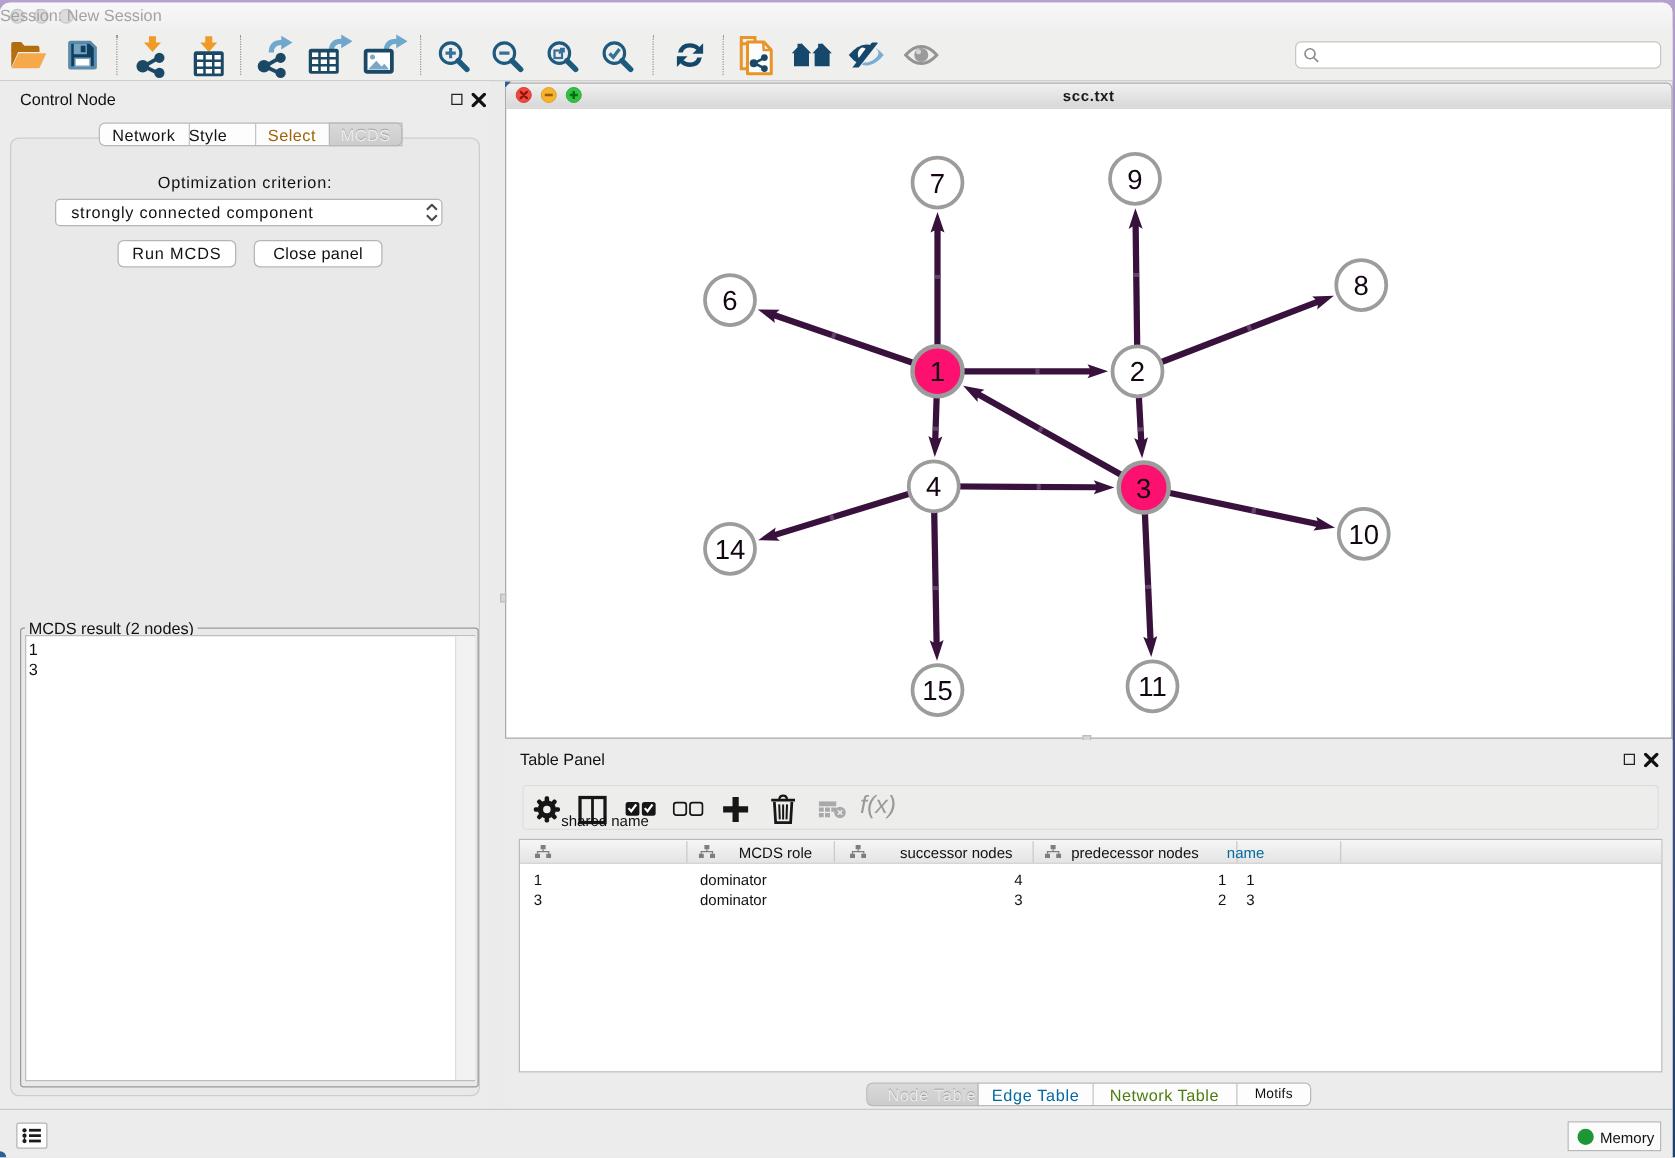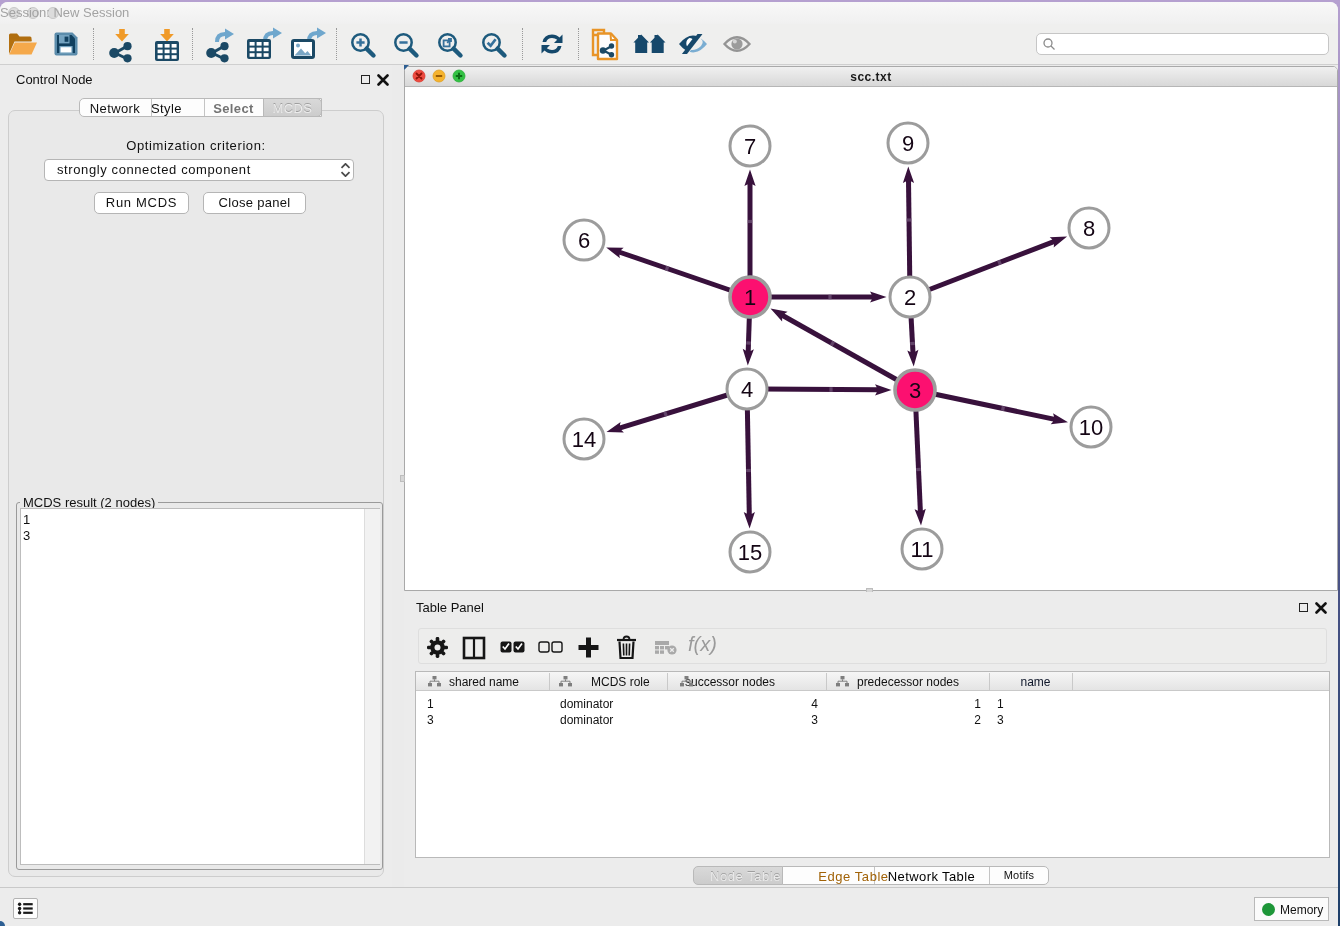--- a/index.html
+++ b/index.html
@@ -186,21 +186,21 @@
   </svg>
 
 <div class="abs" style="left:8px;top:110px;width:376px;height:767px;background:#e9e9e9;border:1px solid #cdcdcd;border-radius:7px;box-sizing:border-box;"></div>
 
 <div class="abs" style="left:79px;top:98px;width:243px;height:19px;background:#fdfdfd;border:1px solid #b9b9b9;border-radius:5px 0 0 5px;box-sizing:border-box;"></div>
 <div class="abs" style="left:263px;top:98px;width:59px;height:19px;background:linear-gradient(#d9d9d9,#cccccc);border:1px solid #b9b9b9;border-radius:0 5px 5px 0;box-sizing:border-box;"></div>
 <div class="abs" style="left:151px;top:99px;width:1px;height:17px;background:#c4c4c4;"></div>
 <div class="abs" style="left:204px;top:99px;width:1px;height:17px;background:#c4c4c4;"></div>
 <div class="abs" style="left:79px;top:101px;width:72px;text-align:center;font-size:13px;color:#111;letter-spacing:0.4px;">Network</div>
 <div class="abs" style="left:151px;top:101px;width:53px;text-align:left;font-size:13px;color:#111;letter-spacing:0.4px;">Style</div>
-<div class="abs" style="left:204px;top:101px;width:59px;text-align:center;font-size:13px;color:#737373;letter-spacing:0.4px;font-weight:bold;">Select</div>
+<div class="abs" style="left:204px;top:101px;width:59px;text-align:center;font-size:13px;color:#a16207;letter-spacing:0.4px;">Select</div>
 <div class="abs" style="left:263px;top:101px;width:59px;text-align:center;font-size:13px;color:#ececec;text-shadow:0 -1px 0 #9f9f9f;letter-spacing:0.4px;">MCDS</div>
 
 <div class="abs" style="left:8px;top:138px;width:376px;text-align:center;font-size:13px;color:#111;letter-spacing:0.6px;">Optimization criterion:</div>
 <div class="abs" style="left:44px;top:159px;width:310px;height:22px;background:#fff;border:1px solid #b5b5b5;border-radius:4px;box-sizing:border-box;"></div>
 <div class="abs" style="left:57px;top:162px;font-size:13px;color:#111;letter-spacing:0.6px;">strongly connected component</div>
 <svg class="icon" style="left:340px;top:163px" width="11" height="14" viewBox="0 0 11 14">
     <path d="M1.5 4.8 L5.5 0.8 L9.5 4.8 M1.5 9.2 L5.5 13.2 L9.5 9.2" fill="none" stroke="#4a4a4a" stroke-width="1.7"></path>
   </svg>
 <div class="abs" style="left:94px;top:192px;width:95px;height:22px;background:#fff;border:1px solid #b5b5b5;border-radius:5px;box-sizing:border-box;text-align:center;font-size:13px;color:#111;line-height:20px;letter-spacing:0.7px;">Run MCDS</div>
 <div class="abs" style="left:203px;top:192px;width:103px;height:22px;background:#fff;border:1px solid #b5b5b5;border-radius:5px;box-sizing:border-box;text-align:center;font-size:13px;color:#111;line-height:20px;letter-spacing:0.3px;">Close panel</div>
@@ -367,25 +367,25 @@
 
 <div class="abs" style="left:688px;top:633px;font-family:Liberation Sans, sans-serif;font-style:italic;font-size:20px;color:#9a9a9a;">f(x)</div>
 
 <div class="abs" style="left:415px;top:671px;width:915px;height:187px;background:#fff;border:1px solid #b9b9b9;box-sizing:border-box;"></div>
 <div class="abs" style="left:416px;top:672px;width:913px;height:19px;background:linear-gradient(#f6f6f6,#e4e4e4);border-bottom:1px solid #c9c9c9;box-sizing:border-box;"></div>
 <div class="abs" style="left:549px;top:673px;width:1px;height:17px;background:#c9c9c9;"></div>
 <div class="abs" style="left:667px;top:673px;width:1px;height:17px;background:#c9c9c9;"></div>
 <div class="abs" style="left:826px;top:673px;width:1px;height:17px;background:#c9c9c9;"></div>
 <div class="abs" style="left:989px;top:673px;width:1px;height:17px;background:#c9c9c9;"></div>
 <div class="abs" style="left:1072px;top:673px;width:1px;height:17px;background:#c9c9c9;"></div>
-<div class="abs" style="left:434px;top:675px;width:100px;text-align:center;font-size:12px;color:#111;">shared name</div>
+<div class="abs" style="left:434px;top:650px;width:100px;text-align:center;font-size:12px;color:#111;">shared name</div>
 <div class="abs" style="left:563px;top:675px;width:90px;text-align:left;font-size:12px;color:#111;margin-left:28px;">MCDS role</div>
-<div class="abs" style="left:685px;top:675px;width:125px;text-align:left;font-size:12px;color:#111;">successor nodes</div>
+<div class="abs" style="left:685px;top:675px;width:125px;text-align:right;font-size:12px;color:#111;">successor nodes</div>
 <div class="abs" style="left:838px;top:675px;width:140px;text-align:center;font-size:12px;color:#111;">predecessor nodes</div>
-<div class="abs" style="left:994px;top:675px;width:83px;text-align:center;font-size:12px;color:#0f172a;">name</div>
+<div class="abs" style="left:955px;top:675px;width:83px;text-align:center;font-size:12px;color:#0369a1;">name</div>
 <svg class="icon" style="left:428px;top:676px" width="13" height="11" viewBox="0 0 13 11">
     <g fill="#7e7e7e">
       <rect x="4.5" y="0" width="4" height="3.4"></rect>
       <rect x="0" y="7" width="4" height="3.4"></rect>
       <rect x="9" y="7" width="4" height="3.4"></rect>
     </g>
     <path d="M6.5 3.4 L6.5 5.2 M2 7 L2 5.2 L11 5.2 L11 7" fill="none" stroke="#7e7e7e" stroke-width="1"></path>
   </svg>
 <svg class="icon" style="left:559px;top:676px" width="13" height="11" viewBox="0 0 13 11">
     <g fill="#7e7e7e">
@@ -421,22 +421,22 @@
 <div class="abs" style="left:860px;top:697px;width:121px;text-align:right;font-size:12px;color:#111;">1</div>
 <div class="abs" style="left:860px;top:713px;width:121px;text-align:right;font-size:12px;color:#111;">2</div>
 <div class="abs" style="left:997px;top:697px;font-size:12px;color:#111;">1</div>
 <div class="abs" style="left:997px;top:713px;font-size:12px;color:#111;">3</div>
 
 <div class="abs" style="left:693px;top:866px;width:90px;height:19px;background:linear-gradient(#d9d9d9,#cccccc);border:1px solid #b9b9b9;border-radius:5px 0 0 5px;box-sizing:border-box;"></div>
 <div class="abs" style="left:782px;top:866px;width:267px;height:19px;background:#fdfdfd;border:1px solid #b9b9b9;border-radius:0 5px 5px 0;box-sizing:border-box;"></div>
 <div class="abs" style="left:874px;top:867px;width:1px;height:17px;background:#c4c4c4;"></div>
 <div class="abs" style="left:989px;top:867px;width:1px;height:17px;background:#c4c4c4;"></div>
 <div class="abs" style="left:693px;top:869px;width:105px;text-align:center;font-size:13px;color:#e9e9e9;text-shadow:0 -1px 0 #9f9f9f;letter-spacing:0.55px;">Node Table</div>
-<div class="abs" style="left:783px;top:869px;width:91px;text-align:center;font-size:13px;color:#a16207;letter-spacing:0.55px;padding-left:25px;">Edge Table</div>
-<div class="abs" style="left:874px;top:869px;width:115px;text-align:center;font-size:13px;color:#000000;letter-spacing:0.4px;">Network Table</div>
+<div class="abs" style="left:783px;top:869px;width:91px;text-align:center;font-size:13px;color:#0369a1;letter-spacing:0.55px;">Edge Table</div>
+<div class="abs" style="left:874px;top:869px;width:115px;text-align:center;font-size:13px;color:#4d7c0f;letter-spacing:0.4px;">Network Table</div>
 <div class="abs" style="left:989px;top:869px;width:60px;text-align:center;font-size:11px;color:#111;letter-spacing:0.2px;">Motifs</div>
 
 <div class="abs" style="left:0;top:887px;width:1338px;height:39px;background:#ececec;border-top:1px solid #c9c9c9;box-sizing:border-box;"></div>
 <div class="abs" style="left:13px;top:898px;width:25px;height:21px;background:#fdfdfd;border:1px solid #b3b3b3;border-radius:2px;box-sizing:border-box;"></div>
 <svg class="icon" style="left:17px;top:902px" width="17" height="13" viewBox="0 0 17 13">
 <line x1="2.6" y1="2" x2="2.6" y2="11" stroke="#1a1a1a" stroke-width="1" stroke-dasharray="1.5 1.5"></line>
 <circle cx="2.6" cy="2.2" r="1.7" fill="#1a1a1a"></circle>
     <circle cx="2.6" cy="6.5" r="1.7" fill="#1a1a1a"></circle>
     <circle cx="2.6" cy="10.8" r="1.7" fill="#1a1a1a"></circle>
 <g fill="#1a1a1a">

